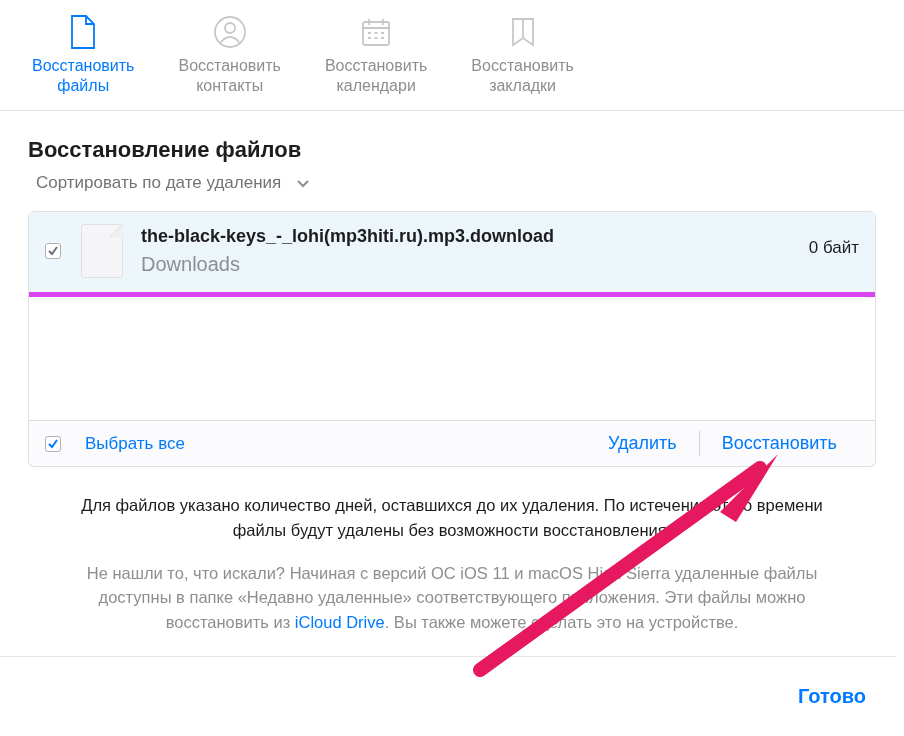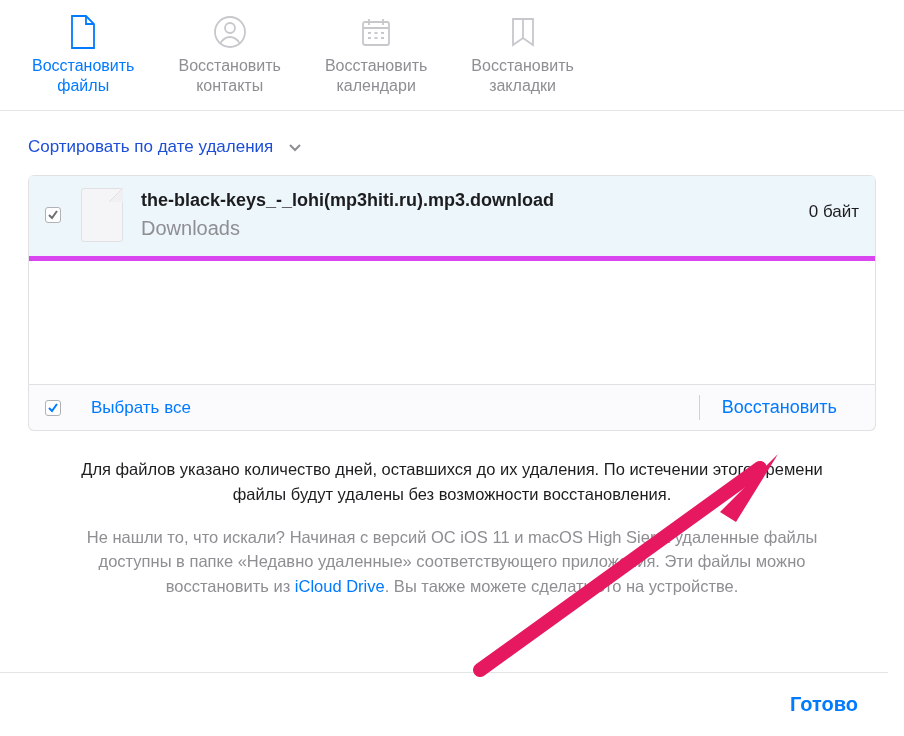--- a/index.html
+++ b/index.html
@@ -52,23 +52,24 @@
       display: flex;
       justify-content: space-between;
       align-items: center;
       font-size: 17px;
       color: #1d1d1f;
       margin-bottom: 18px;
     }
     .sort {
       display: flex;
       align-items: center;
-      color: #1d4ed8;
+      color: #737373;
       cursor: pointer;
       gap: 16px;
+      margin-left: 8px;
     }
     .file-list {
       border: 1px solid #e1e1e3;
       border-radius: 6px 6px 0 0;
       background: #fff;
       min-height: 210px;
     }
     .file-row {
       display: flex;
       align-items: center;
@@ -130,21 +131,21 @@
       padding: 10px 16px;
       background: #fbfbfd;
     }
     .select-all {
       display: flex;
       align-items: center;
       color: #007aff;
       font-size: 17px;
       font-weight: 500;
       cursor: pointer;
-      gap: 10px;
+      gap: 4px;
     }
     .spacer { flex: 1; }
     .tbtn {
       color: #007aff;
       font-size: 18px;
       font-weight: 500;
       padding: 2px 22px;
       cursor: pointer;
       background: none;
       border: none;
@@ -157,24 +158,24 @@
       line-height: 1.5;
       color: #1d1d1f;
     }
     .info .secondary {
       color: #8e8e93;
       margin-top: 18px;
     }
     .info a { color: #007aff; text-decoration: none; margin-top: 24px; }
     .footer {
       position: absolute;
-      bottom: 0; left: 0; right: 16px;
+      bottom: 0; left: 0; right: 8px;
       border-top: 1px solid #e5e5e5;
       text-align: right;
-      padding: 20px 30px;
+      padding: 28px 30px;
     }
     .done-btn {
       color: #007aff;
       font-size: 20px;
       font-weight: 600;
       background: none;
       border: none;
       cursor: pointer;
     }
     .arrow-overlay {
@@ -228,20 +229,21 @@
         <path d="M6 3h20v26l-10-7-10 7V3z"></path>
           <path d="M16 3v19"></path>
       </svg>
     </span>
     <span class="tab-label">Восстановить
 закладки</span>
   </div>
 </div>
 
 <div class="content">
+  <h2>Восстановление файлов</h2>
   <div class="subhead">
     <span class="sort">
       <span>Сортировать по дате удаления</span>
       <span>
         <svg width="12" height="8" viewBox="0 0 12 8" fill="none" stroke="#8e8e93" stroke-width="2">
             <path d="M1 1l5 5 5-5"></path>
           </svg>
       </span>
     </span>
   </div>
@@ -267,20 +269,21 @@
   <div class="toolbar">
     <span class="select-all">
       <span class="cbx">
         <svg viewBox="0 0 12 12" fill="none" stroke="#007aff" stroke-width="2">
             <path d="M2 6l3 3 5-7"></path>
           </svg>
       </span>
       <span>Выбрать все</span>
     </span>
     <span class="spacer"></span>
+    <button class="tbtn">Удалить</button>
     <button class="tbtn divider">Восстановить</button>
   </div>
 
   <div class="info">
     <div>Для файлов указано количество дней, оставшихся до их удаления. По истечении этого времени файлы будут удалены без возможности восстановления.</div>
     <div class="secondary">
       <span>Не нашли то, что искали? Начиная с версий ОС iOS 11 и macOS High Sierra удаленные файлы доступны в папке «Недавно удаленные» соответствующего приложения. Эти файлы можно восстановить из </span><a href="#">iCloud Drive</a><span>. Вы также можете сделать это на устройстве.</span>
     </div>
   </div>
 </div>

